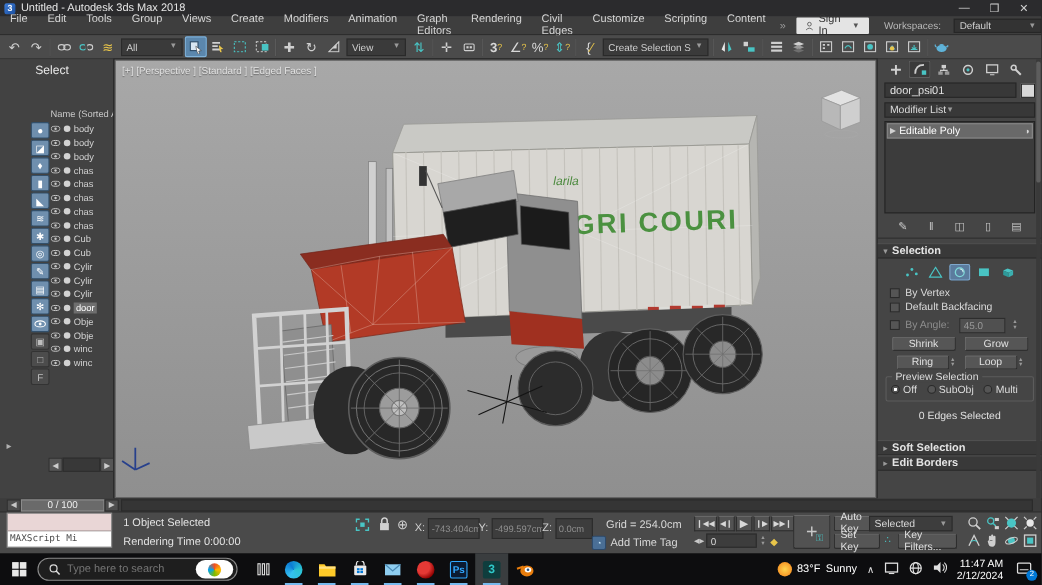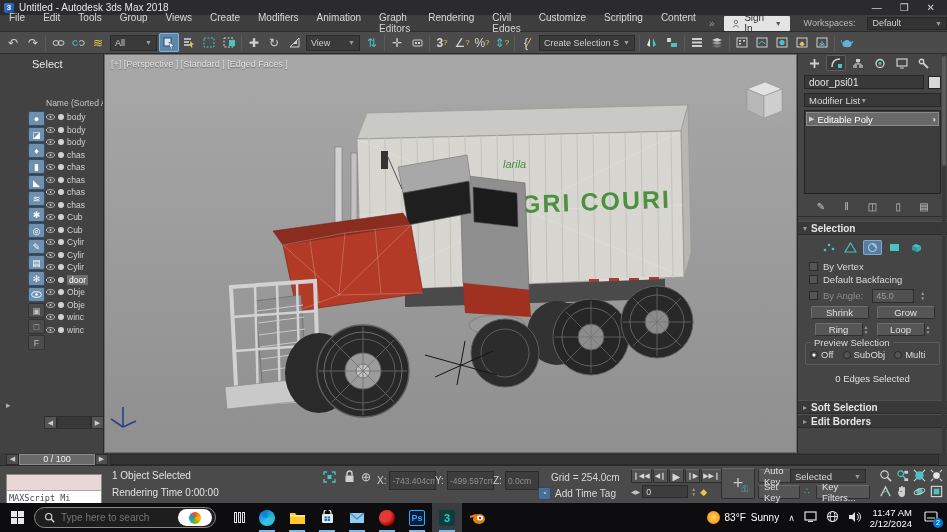--- a/index.html
+++ b/index.html
@@ -96,21 +96,21 @@
 
   
   .timeslider { position:absolute; left:0; top:453px; width:947px; height:13px; background:#3c3c3c; border-bottom:1px solid #2a2a2a; display:flex; align-items:center; }
   .tsarrow { width:13px; height:11px; background:#4e4e4e; border:1px solid #2c2c2c; color:#c8c8c8; font-size:7px; display:flex; align-items:center; justify-content:center; margin-left:6px; }
   .tsarrow.r { margin-left:0; }
   .tshandle { width:76px; height:11px; background:#6a6a6a; border:1px solid #8b8b8b; color:#f0f0f0; font-size:9px; display:flex; align-items:center; justify-content:center; }
   .tstrack { flex:1; height:11px; margin:0 8px 0 2px; background:#353535; border:1px solid #2a2a2a; }
 
   
   .statusbar { position:absolute; left:0; top:466px; width:947px; height:37px; background:#4a4a4a; font-size:10px; }
-  .mxs { position:absolute; left:6px; top:8px; width:96px; height:32px; border:1px solid #8a8a8a; }
+  .mxs { position:absolute; left:6px; top:0; width:96px; height:32px; border:1px solid #8a8a8a; }
   .mxs .pink { height:16px; background:#e9d6d6; border-bottom:1px solid #b5a5a5; }
   .mxs .white { height:14px; background:#fff; color:#4a4a4a; font-family:"DejaVu Sans Mono", monospace; font-size:8.5px; display:flex; align-items:center; padding:0 2px; white-space:nowrap; overflow:hidden; }
   .sline { position:absolute; left:112px; top:4px; color:#e2e2e2; }
   .pline { position:absolute; left:112px; top:21px; color:#e2e2e2; }
   .sico { position:absolute; display:flex; align-items:center; justify-content:center; }
   .xyz { position:absolute; top:5px; display:flex; align-items:center; color:#d0d0d0; }
   .xyz .vbox { background:#3d3d3d; border:1px solid #2b2b2b; width:47px; height:19px; margin-left:3px; color:#8f8f8f; font-size:8.5px; display:flex; align-items:center; padding:0 2px; white-space:nowrap; overflow:hidden; }
   .gridlbl { position:absolute; left:551px; top:6px; color:#d8d8d8; }
   .timetag { position:absolute; left:538px; top:21px; display:flex; align-items:center; gap:4px; color:#d8d8d8; }
   .ttico { width:13px; height:13px; background:#4a6f96; border:1px solid #2d4a6b; border-radius:2px; color:#bfe0f2; font-size:8px; display:flex; align-items:center; justify-content:center; }
@@ -209,21 +209,21 @@
     <div class="t">
         <svg width="13" height="10" viewBox="0 0 13 10">
           <ellipse cx="3.5" cy="5" rx="2.8" ry="2.4" fill="none" stroke="#49c4c4"></ellipse>
           <ellipse cx="9.5" cy="5" rx="2.8" ry="2.4" fill="none" stroke="#cfcfcf"></ellipse>
           <line x1="6" y1="1" x2="7" y2="9" stroke="#4b4b4b" stroke-width="2"></line>
         </svg>
       </div>
     <div class="t">
         <span class="yel">≋</span>
       </div>
-    <div class="tdrop" style="width:47px;">
+    <div class="tdrop" style="width:56px;">
       <span>All</span>
         <span class="ar">▼</span>
     </div>
     <div class="t active">
         <svg width="12" height="12" viewBox="0 0 12 12">
           <rect x="1" y="1" width="7" height="8" fill="#d8e6f2" stroke="#2c4a66"></rect>
           <path d="M6,5 L11,9 L8.6,9.4 L9.6,12 L8,12 L7,9.6 Z" fill="#fff" stroke="#333" stroke-width=".5"></path>
         </svg>
       </div>
     <div class="t">

